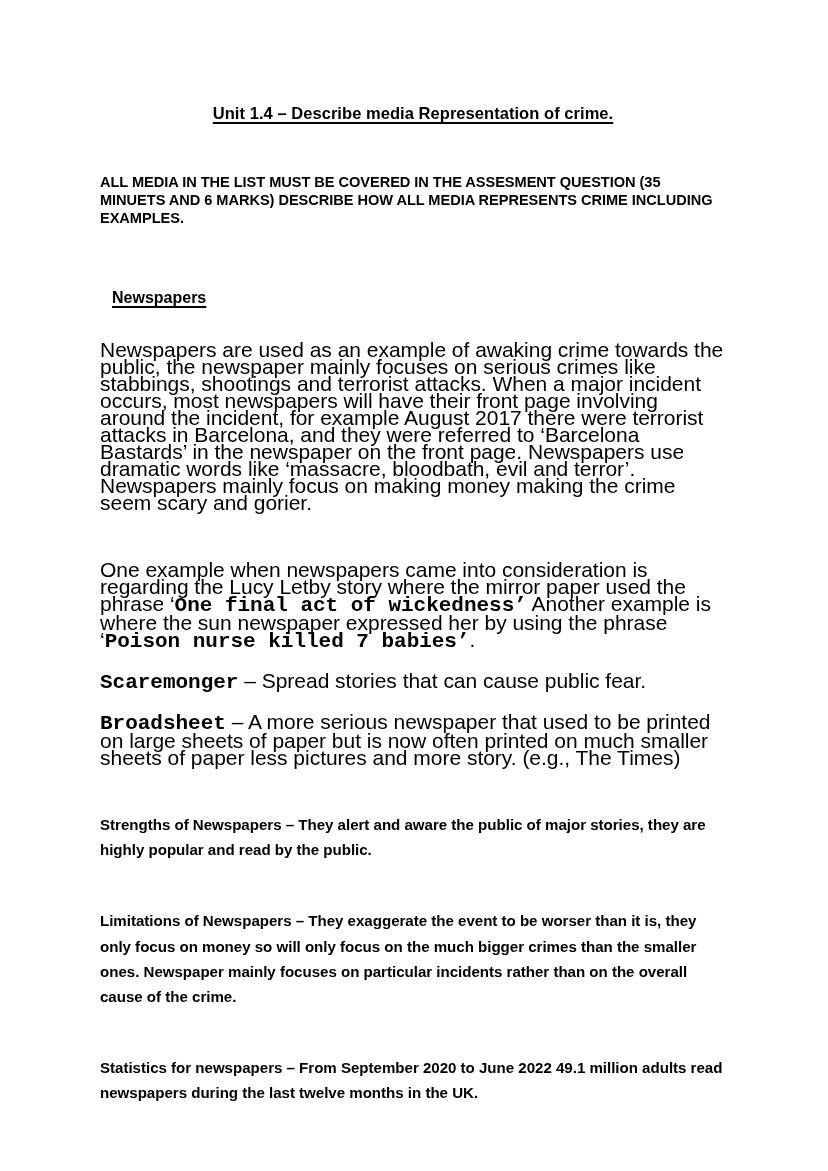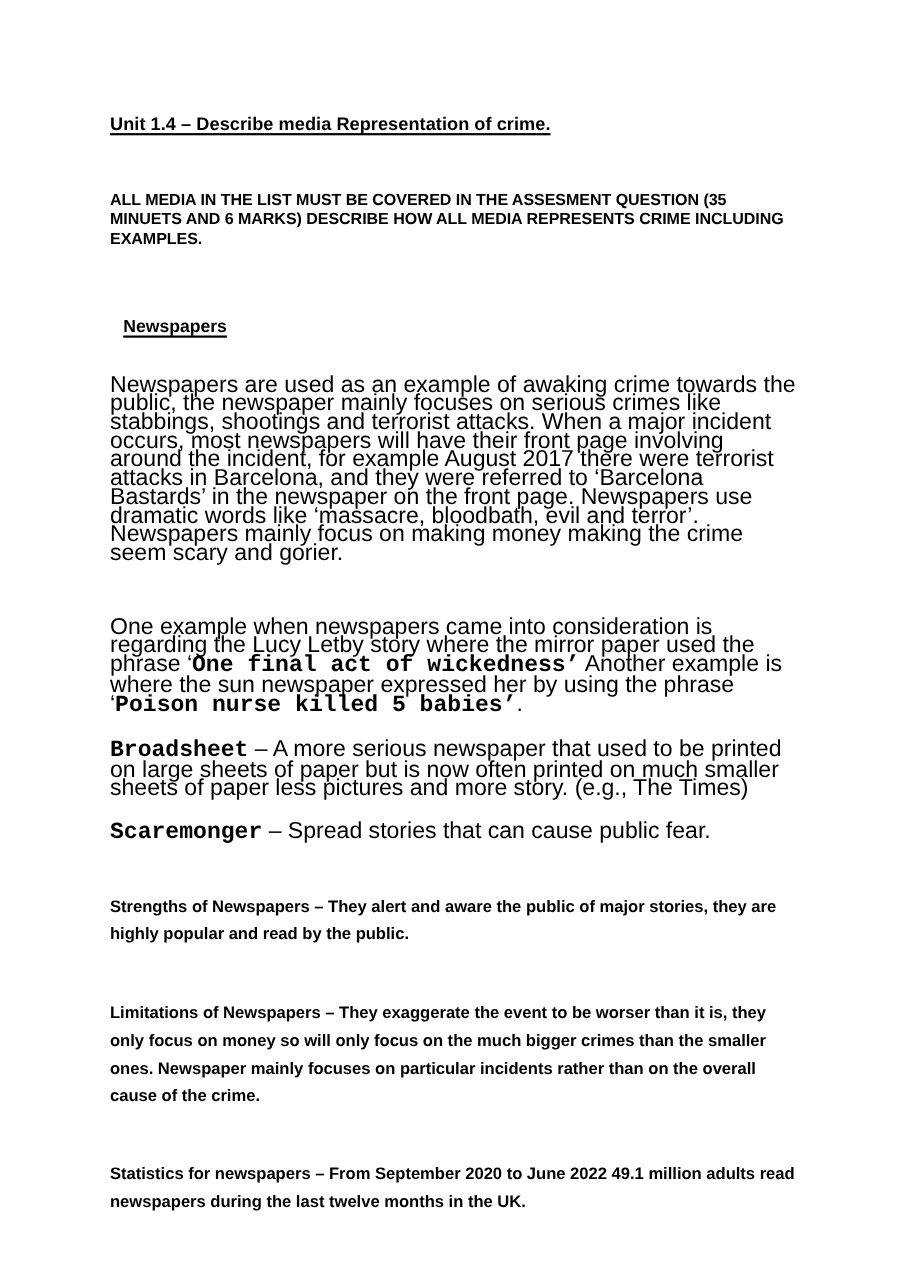--- a/index.html
+++ b/index.html
@@ -28,20 +28,21 @@
 
   .content {
     position: absolute;
     left: 100px;
     top: 0;
     width: 626px;
   }
 
   
   .doc-title {
+    text-align: center;
     font-size: 16.5px;
     font-weight: bold;
     line-height: 26px;
     margin: 0;
     padding-top: 100px;
     letter-spacing: 0.05px;
   }
   .doc-title .u {
     text-decoration: underline;
     text-underline-offset: 2.5px;
@@ -103,26 +104,26 @@
   <div class="content">
 
     <h1 class="doc-title"><span class="u">Unit 1.4 – Describe media Representation of crime.</span></h1>
 
     <p class="instruction">ALL MEDIA IN THE LIST MUST BE COVERED IN THE ASSESMENT QUESTION (35 MINUETS AND 6 MARKS) DESCRIBE HOW ALL MEDIA REPRESENTS CRIME INCLUDING EXAMPLES.</p>
 
     <h2 class="section-heading"><span class="u">Newspapers</span></h2>
 
     <p class="body gap-para">Newspapers are used as an example of awaking crime towards the public, the newspaper mainly focuses on serious crimes like stabbings, shootings and terrorist attacks. When a major incident occurs, most newspapers will have their front page involving around the incident, for example August 2017 there were terrorist attacks in Barcelona, and they were referred to ‘Barcelona Bastards’ in the newspaper on the front page. Newspapers use dramatic words like ‘massacre, bloodbath, evil and terror’. Newspapers mainly focus on making money making the crime seem scary and gorier.</p>
 
-    <p class="body gap-block"><span>One example when newspapers came into consideration is regarding the Lucy Letby story where the mirror paper used the phrase ‘</span><b>One final act of wickedness’</b><span> Another example is where the sun newspaper expressed her by using the phrase ‘</span><b>Poison nurse killed 5 babies’</b><span>.</span></p>
+    <p class="body gap-block"><span>One example when newspapers came into consideration is regarding the Lucy Letby story where the mirror paper used the phrase ‘</span><b>One final act of wickedness’</b><span> Another example is where the sun newspaper expressed her by using the phrase ‘</span><b>Poison nurse killed 7 babies’</b><span>.</span></p>
 
 
+    <p class="body gap-def"><b>Scaremonger</b><span> – Spread stories that can cause public fear.</span></p>
+
     <p class="body gap-def"><b>Broadsheet</b><span> – A more serious newspaper that used to be printed on large sheets of paper but is now often printed on much smaller sheets of paper less pictures and more story. (e.g., The Times)</span></p>
-
-    <p class="body gap-def"><b>Scaremonger</b><span> – Spread stories that can cause public fear.</span></p>
 
     <p class="body-bold gap-big">Strengths of Newspapers – They alert and aware the public of major stories, they are highly popular and read by the public.</p>
 
     <p class="body-bold gap-big">Limitations of Newspapers – They exaggerate the event to be worser than it is, they only focus on money so will only focus on the much bigger crimes than the smaller ones. Newspaper mainly focuses on particular incidents rather than on the overall cause of the crime.</p>
 
     <p class="body-bold gap-big">Statistics for newspapers – From September 2020 to June 2022 49.1 million adults read newspapers during the last twelve months in the UK.</p>
 
   </div>
 </div>
 

